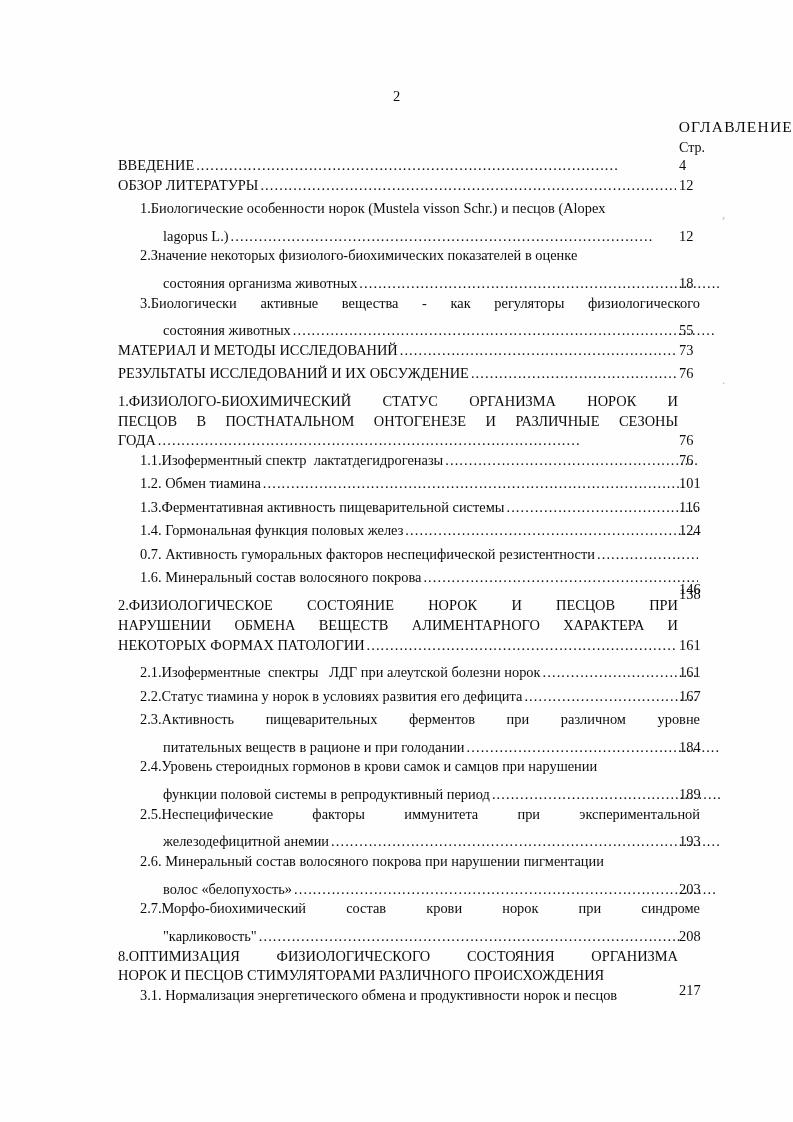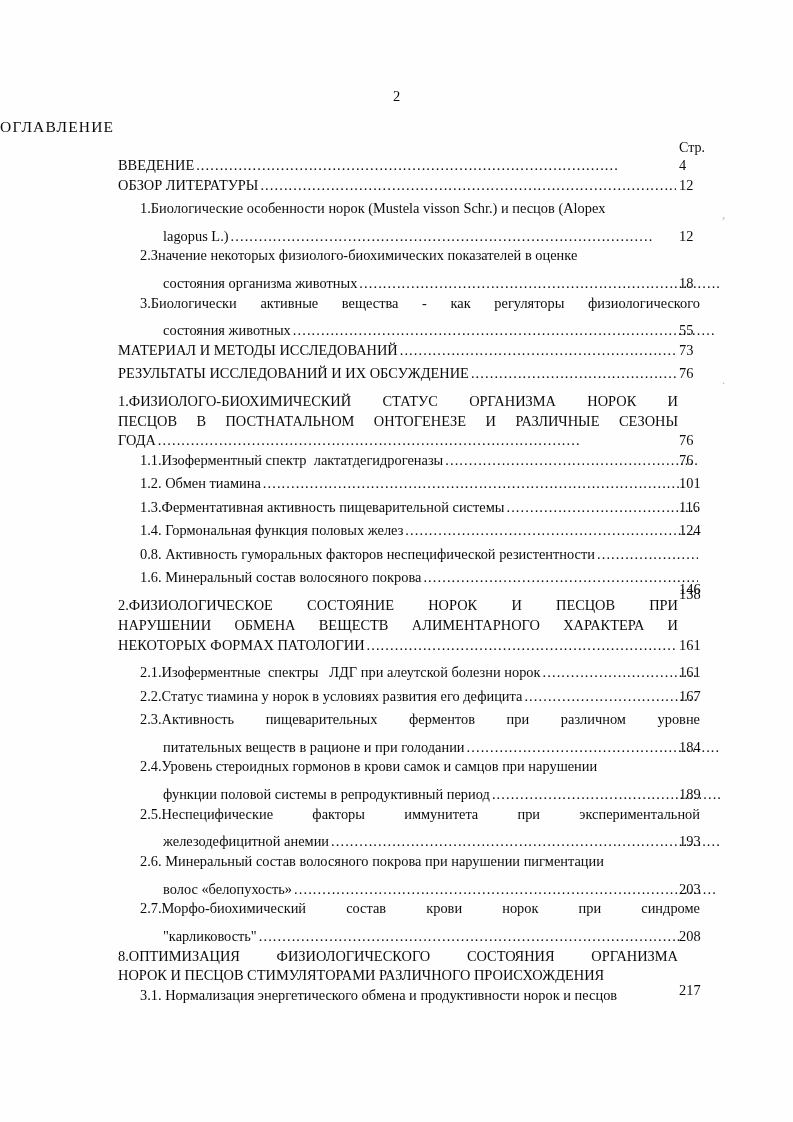--- a/index.html
+++ b/index.html
@@ -28,21 +28,21 @@
     left: 0;
     width: 793px;
     text-align: center;
     font-size: 14.5px;
   }
   .doc-title {
     position: absolute;
     top: 118px;
     left: 0;
     width: 793px;
-    text-align: left;
+    text-align: right;
     font-size: 15.5px;
     letter-spacing: 1.2px;
   }
   .col-head {
     position: absolute;
     top: 140px;
     left: 679px;
     font-size: 14px;
   }
   .toc {
@@ -227,21 +227,21 @@
       <div class="row">
         <div class="line lvl1">
           <span class="txt">1.4. Гормональная функция половых желез</span>
           <span class="dots">..........................................................................................</span>
         </div>
         <span class="pg" style="top: 0px;">124</span>
       </div>
       <div class="spacer4"></div>
       <div class="row">
         <div class="line lvl1">
-          <span class="txt">0.8. Активность гуморальных факторов неспецифической резистентности</span>
+          <span class="txt">0.7. Активность гуморальных факторов неспецифической резистентности</span>
           <span class="dots">..........................................................................................</span>
         </div>
         <span class="pg" style="top: 4px; margin-top: 36px;">138</span>
       </div>
       <div class="spacer4"></div>
       <div class="row">
         <div class="line lvl1">
           <span class="txt">1.6. Минеральный состав волосяного покрова</span>
           <span class="dots">..........................................................................................</span>
         </div>

